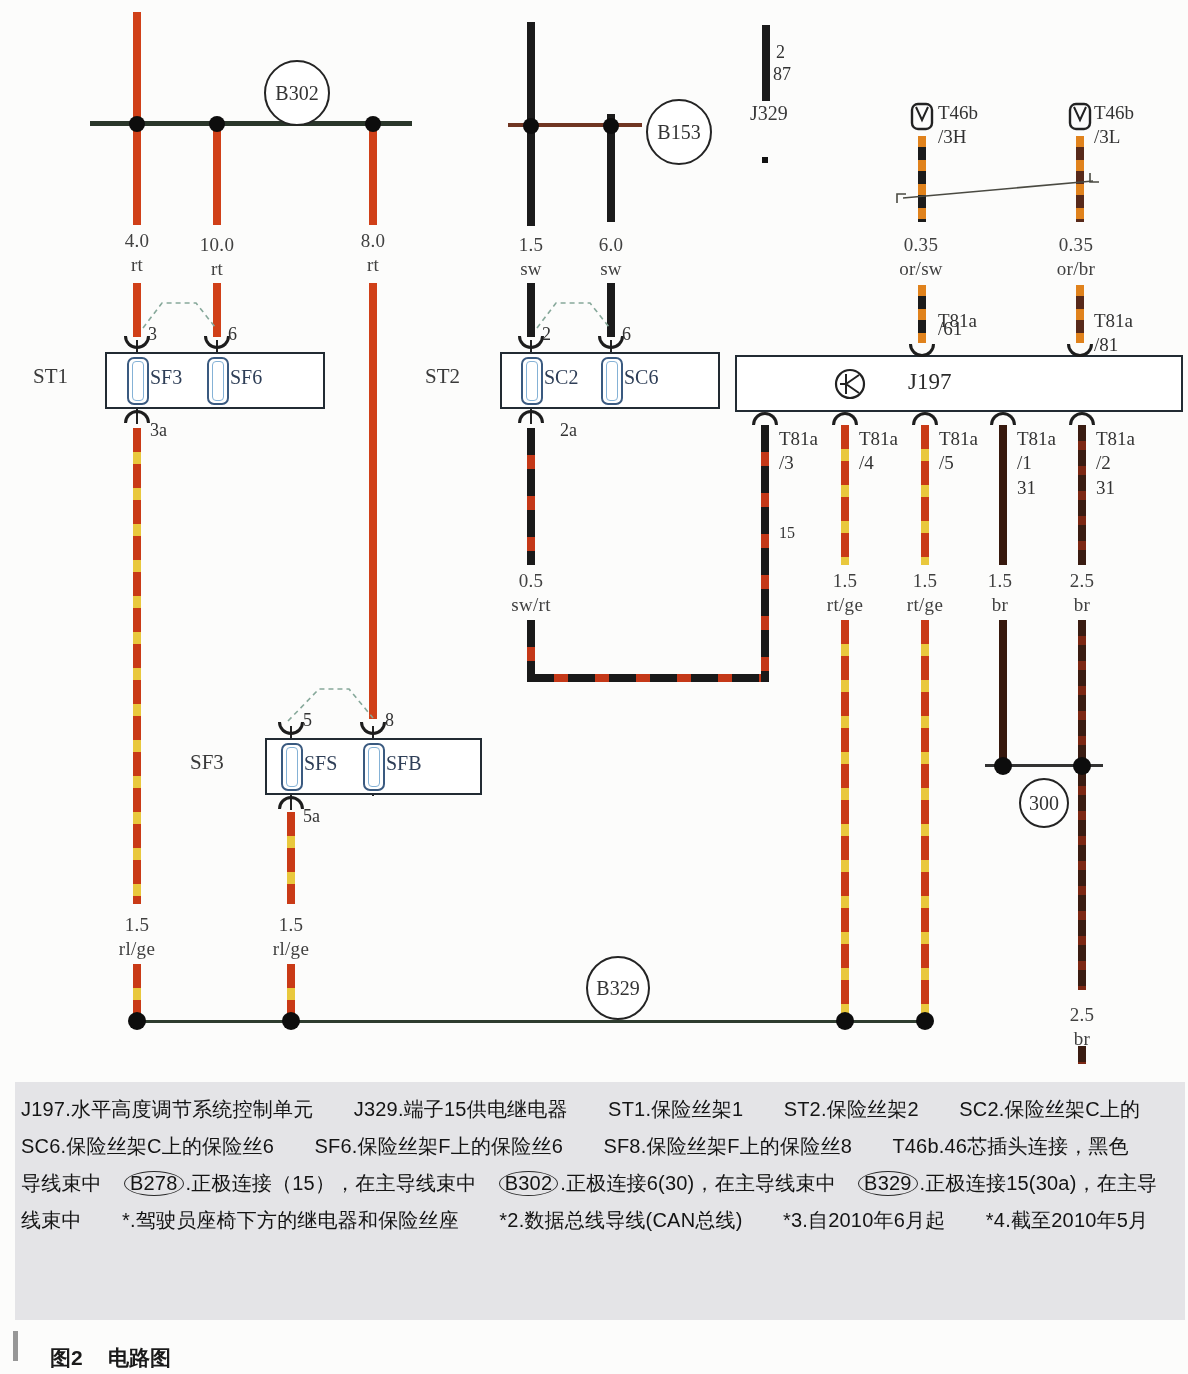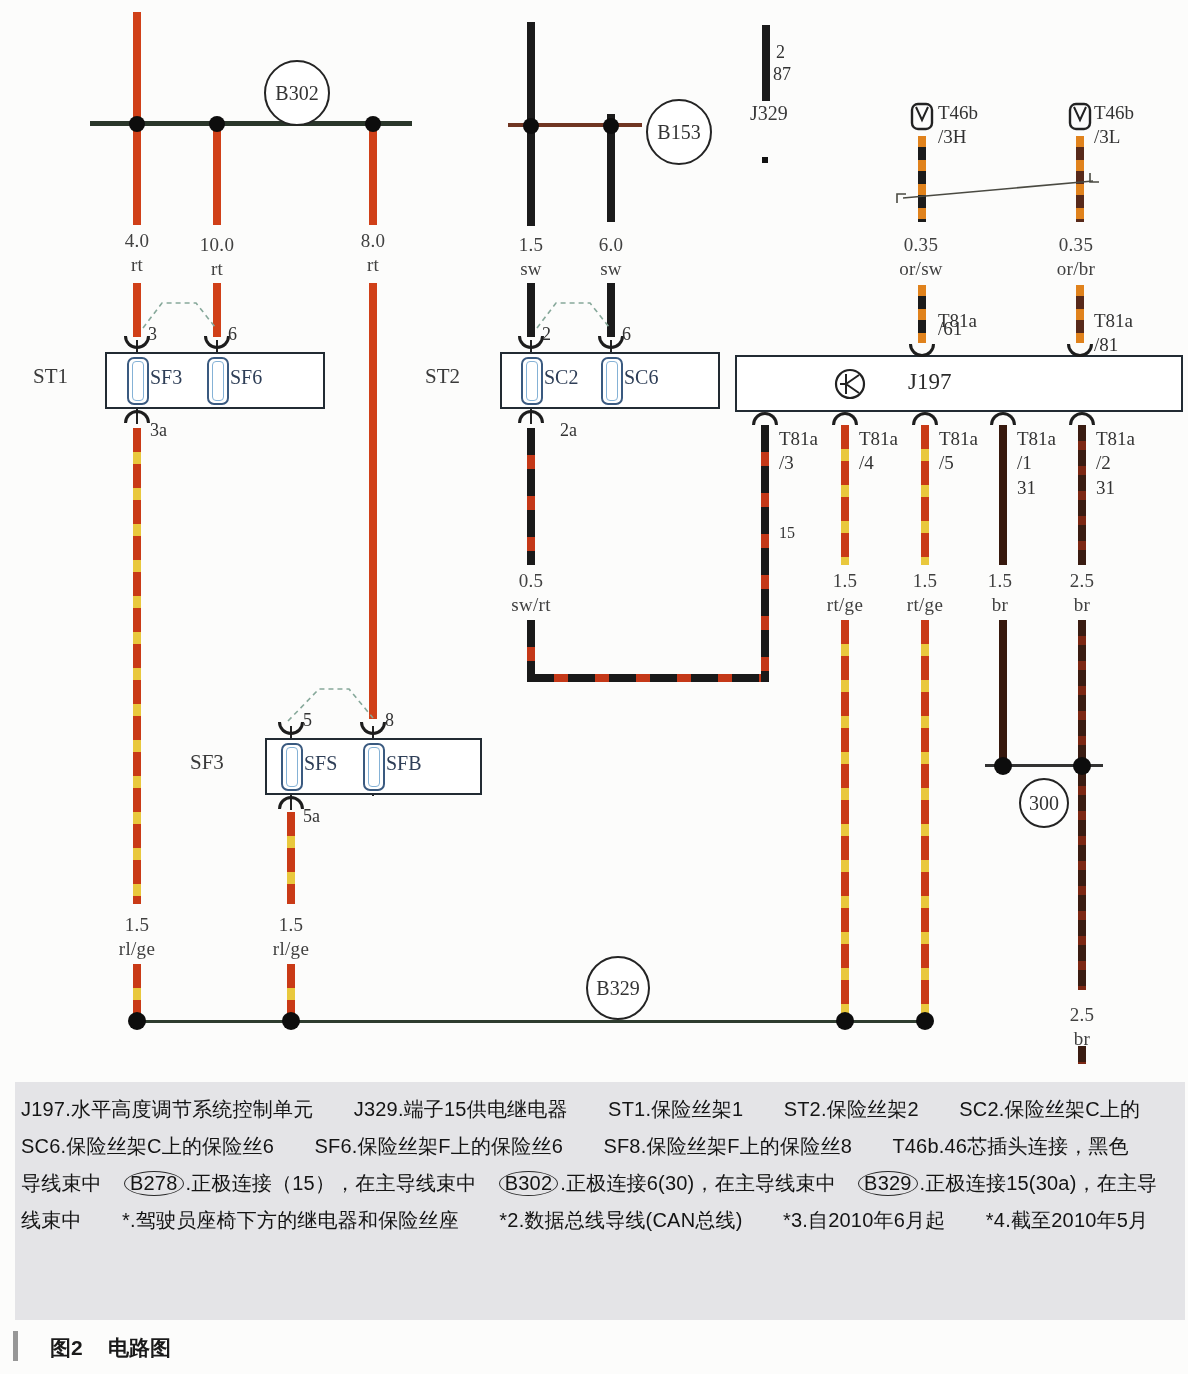--- a/index.html
+++ b/index.html
@@ -37,21 +37,21 @@
   .pin{position:absolute;font:18px "Liberation Serif","DejaVu Serif",serif;color:#333;}
   .fuselbl{position:absolute;font:20px "Liberation Serif","DejaVu Serif",serif;color:#2e3e57;}
   .boxlbl{position:absolute;font:21px "Liberation Serif","DejaVu Serif",serif;color:#3a3a3a;}
   .pline{position:absolute;width:2px;background:#222;}
   
   #legend{position:absolute;left:15px;top:1082px;width:1170px;height:238px;background:#e4e4e7;
           padding:9px 4px 0 6px;box-sizing:border-box;}
   .legend-line{font-size:20px;line-height:37px;color:#141414;white-space:nowrap;letter-spacing:.2px;}
   .circled{display:inline-block;border:1.5px solid #2a2a2a;border-radius:50%;
            padding:0 5px;line-height:23px;margin:0 2px;}
-  .cap{position:absolute;font-weight:bold;font-size:21px;color:#1a1a1a;}
+  .cap{position:absolute;font-weight:bold;font-size:21px;color:#1a1a1a;margin-top:10px;}
 </style>
 </head>
 <body>
 
 <div id="page">
 
   <div class="line" style="left:90px;top:121px;width:322px;height:5px;background:#2a362a;"></div>
   <div class="wv red" style="left:133px;top:12px;height:213px;"></div>
   <div class="wv red" style="left:213px;top:125px;height:100px;"></div>
   <div class="wv red" style="left:369px;top:125px;height:100px;"></div>

